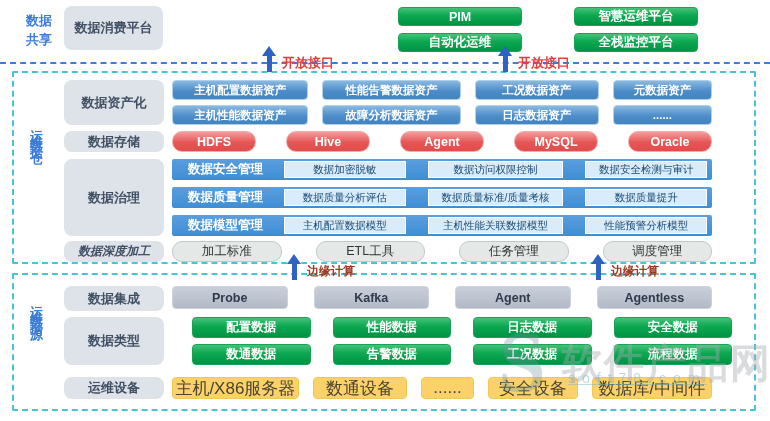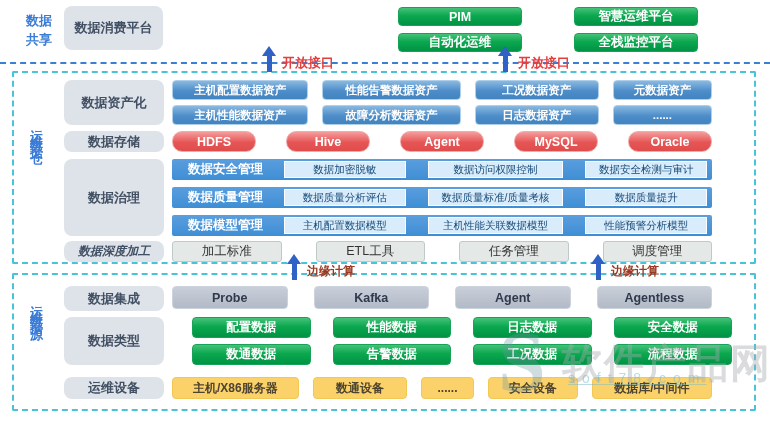--- a/index.html
+++ b/index.html
@@ -12,22 +12,22 @@
     white-space:nowrap;overflow:hidden;}
   .chip-green{background:linear-gradient(180deg,#45c279 0%,#0ba84f 45%,#009344 100%);
     border:1px solid #16a257;border-radius:4px;color:#fff;font-size:12.5px;font-weight:bold;}
   .chip-blue{background:linear-gradient(180deg,#8ab9e0 0%,#4d8dc9 55%,#4284c0 100%);
     border:1px solid #aed0ea;border-radius:4px;color:#fff;font-size:11.5px;font-weight:bold;}
   .chip-red{background:linear-gradient(180deg,#f59c9c 0%,#e65555 55%,#e04c4c 100%);
     border:1px solid #f2abab;border-radius:10px;color:#fff;font-size:12.5px;font-weight:bold;}
   .chip-gray{background:linear-gradient(180deg,#c9cfd9 0%,#b2bac7 100%);
     border:1px solid #cdd3dd;border-radius:4px;color:#2f3a4c;font-size:12.5px;font-weight:bold;}
   .chip-yellow{background:#fbd269;border:1px solid #f2c754;border-radius:4px;
-    color:#4c4330;font-size:12px;font-weight:bold;}
-  .chip-proc{background:#e4e9e8;border:1px solid #bfc9c8;border-radius:3px;
+    color:#4c4330;font-size:17px;font-weight:normal;}
+  .chip-proc{background:#e4e9e8;border:1px solid #bfc9c8;border-radius:10px;
     color:#333;font-size:12.5px;}
 
   .label-box{background:#dee2e9;border-radius:8px;color:#425064;font-size:13px;font-weight:bold;
     display:flex;align-items:center;justify-content:center;box-sizing:border-box;white-space:nowrap;}
 
   .share-label{left:16px;top:12px;width:46px;color:#3a7bd5;font-size:13px;font-weight:bold;
     text-align:center;white-space:pre-line;line-height:1.45;}
 
   .v-label{left:27px;width:18px;color:#3a7bd5;font-size:13px;font-weight:bold;
     writing-mode:vertical-rl;text-orientation:upright;letter-spacing:6px;line-height:18px;}

